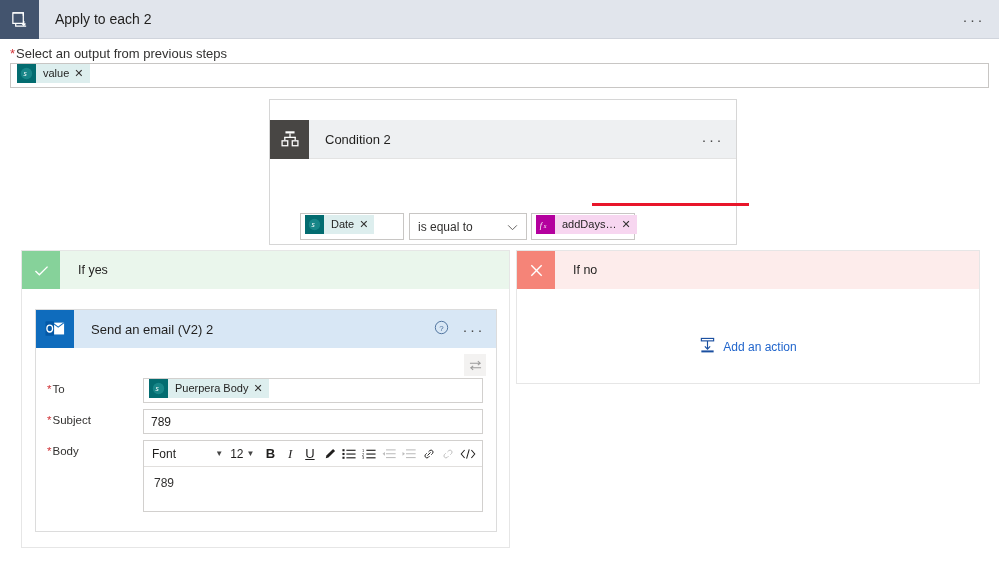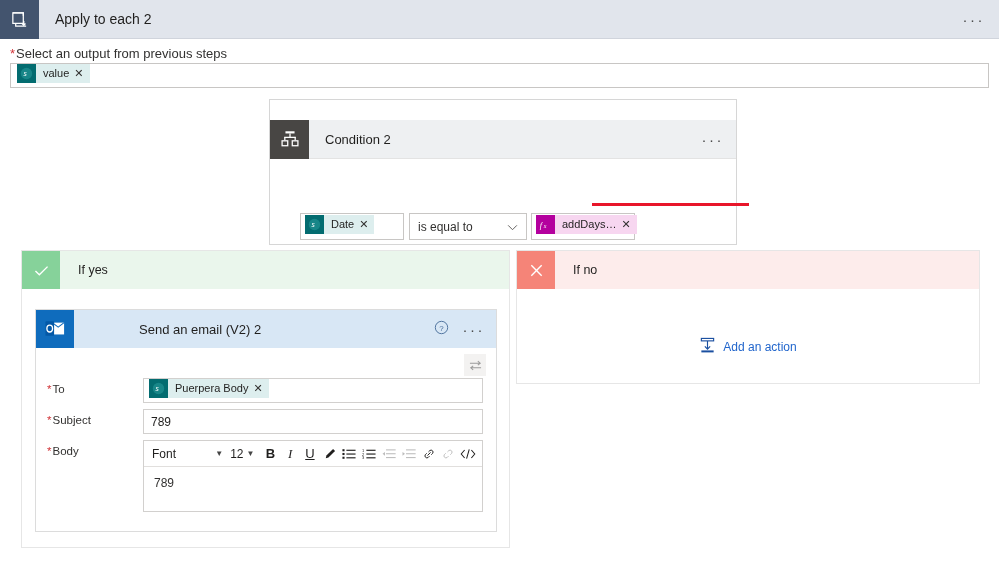--- a/index.html
+++ b/index.html
@@ -145,21 +145,20 @@
   }
 
   
   .mail-card {
     position: absolute; left: 13px; top: 58px; width: 462px; height: 223px;
     background: #fff; border: 1px solid #dcdcdc;
   }
   .mail-head {
     height: 38px; background: #d8e7f5; display: flex; align-items: center;
     position: relative;
-    gap: 48px;
   }
   .mail-icon {
     width: 38px; height: 38px; background: #0f6cbd;
     display: flex; align-items: center; justify-content: center; flex: none;
   }
   .mail-title { margin-left: 17px; font-size: 13px; color: #201f1e; }
   .mail-help {
     position: absolute; right: 47px; top: 50%; transform: translateY(-50%);
     cursor: pointer;
   }

